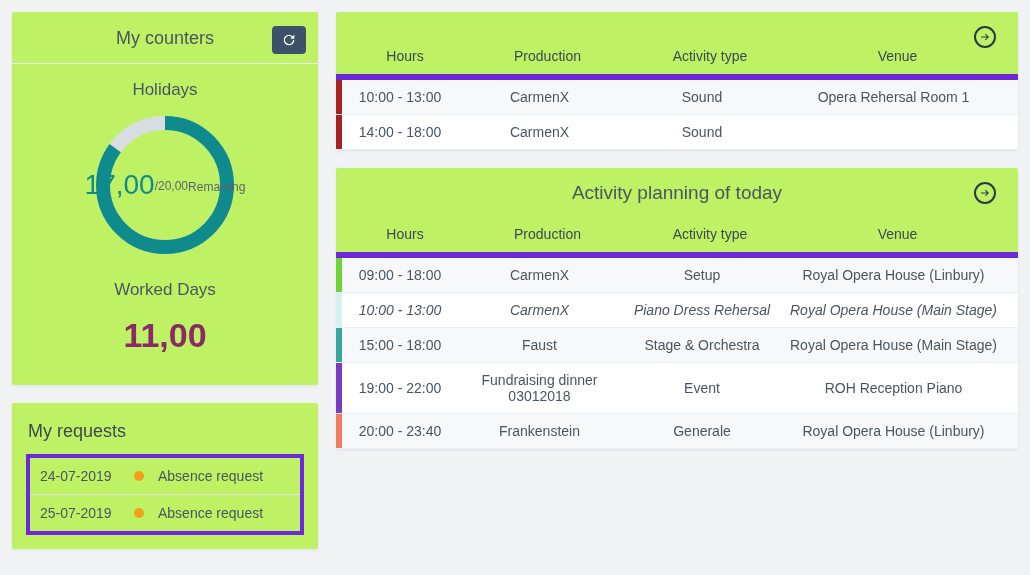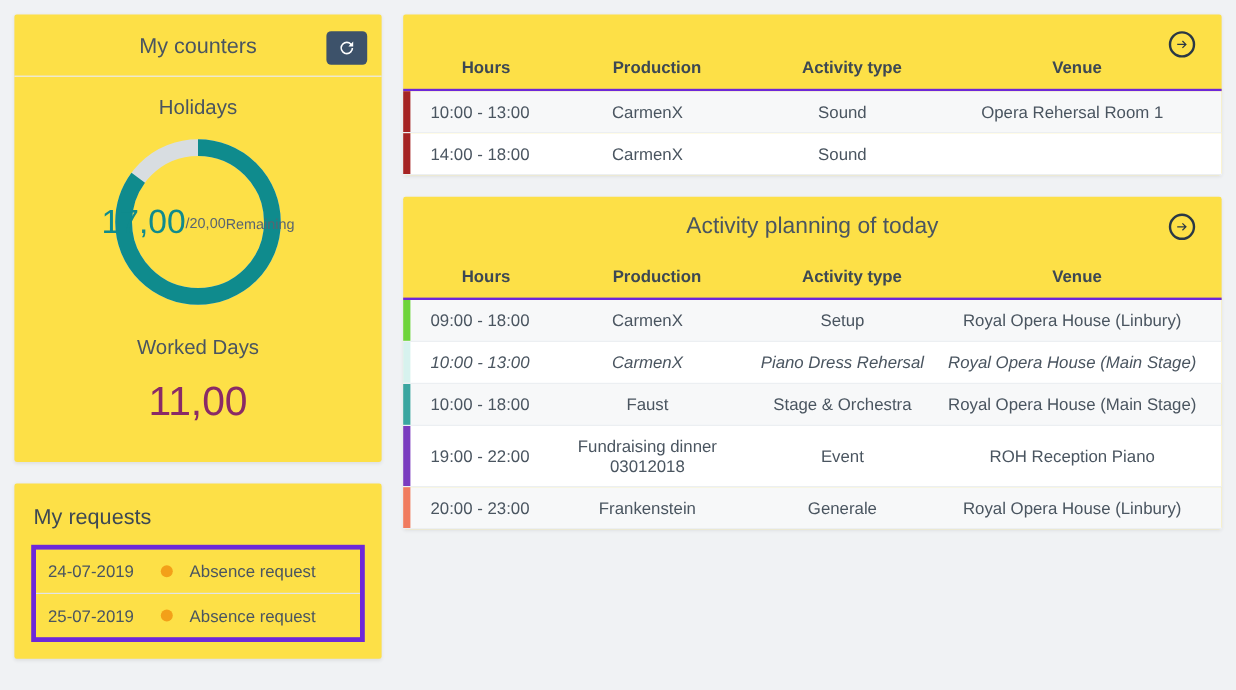--- a/index.html
+++ b/index.html
@@ -17,21 +17,21 @@
       gap: 18px;
     }
     .left-col {
       width: 306px;
       flex-shrink: 0;
     }
     .right-col {
       flex: 1;
     }
     .card {
-      background: #fde047;
+      background: #bef264;
       border-radius: 2px;
       box-shadow: 0 1px 3px rgba(0,0,0,0.07);
       margin-bottom: 18px;
     }
     .card-header {
       display: flex;
       align-items: center;
       justify-content: center;
       position: relative;
       padding: 16px 14px 14px;
@@ -101,21 +101,21 @@
       margin-top: 2px;
     }
     .gauge-label {
       font-size: 12px;
       color: #5a6570;
       margin-top: 4px;
     }
     .worked-value {
       font-size: 34px;
       color: #8a2a66;
-      font-weight: 400;
+      font-weight: 700;
       margin-top: 16px;
     }
     .requests-header {
       padding: 18px 16px 12px;
     }
     .requests-header h2 {
       font-size: 18px;
       font-weight: 400;
       color: #3d4853;
     }
@@ -165,24 +165,24 @@
       justify-content: center;
       cursor: pointer;
     }
     .goto-btn svg { width: 12px; height: 12px; fill: #2a3845; }
     .plan-table {
       width: 100%;
     }
     .plan-head {
       display: flex;
       padding: 10px 8px 10px 14px;
-      font-weight: 700;
+      font-weight: 400;
       font-size: 14px;
       color: #3d4853;
-      border-bottom: 2px solid #6d28d9;
+      border-bottom: 6px solid #6d28d9;
     }
     .col-hours { width: 110px; text-align: center; }
     .col-prod  { width: 175px; text-align: center; }
     .col-act   { width: 150px; text-align: center; }
     .col-venue { flex: 1; text-align: center; }
     .plan-row {
       display: flex;
       align-items: center;
       padding: 9px 8px 9px 8px;
       font-size: 14px;
@@ -321,35 +321,35 @@
             </div>
             <div class="plan-row italic">
               <div class="row-accent" style="background: rgb(215, 242, 238);"></div>
               <div class="col-hours">10:00 - 13:00</div>
               <div class="col-prod">CarmenX</div>
               <div class="col-act">Piano Dress Rehersal</div>
               <div class="col-venue">Royal Opera House (Main Stage)</div>
             </div>
             <div class="plan-row">
               <div class="row-accent" style="background: rgb(58, 166, 160);"></div>
-              <div class="col-hours">10:00 - 18:00</div>
+              <div class="col-hours">15:00 - 18:00</div>
               <div class="col-prod">Faust</div>
               <div class="col-act">Stage &amp; Orchestra</div>
               <div class="col-venue">Royal Opera House (Main Stage)</div>
             </div>
             <div class="plan-row">
               <div class="row-accent" style="background: rgb(122, 59, 191);"></div>
               <div class="col-hours">19:00 - 22:00</div>
               <div class="col-prod">Fundraising dinner 03012018</div>
               <div class="col-act">Event</div>
               <div class="col-venue">ROH Reception Piano</div>
             </div>
             <div class="plan-row">
               <div class="row-accent" style="background: rgb(240, 123, 94);"></div>
-              <div class="col-hours">20:00 - 23:00</div>
+              <div class="col-hours">20:00 - 23:40</div>
               <div class="col-prod">Frankenstein</div>
               <div class="col-act">Generale</div>
               <div class="col-venue">Royal Opera House (Linbury)</div>
             </div>
           </div>
       </div>
     </div>
 
   </div>
 

